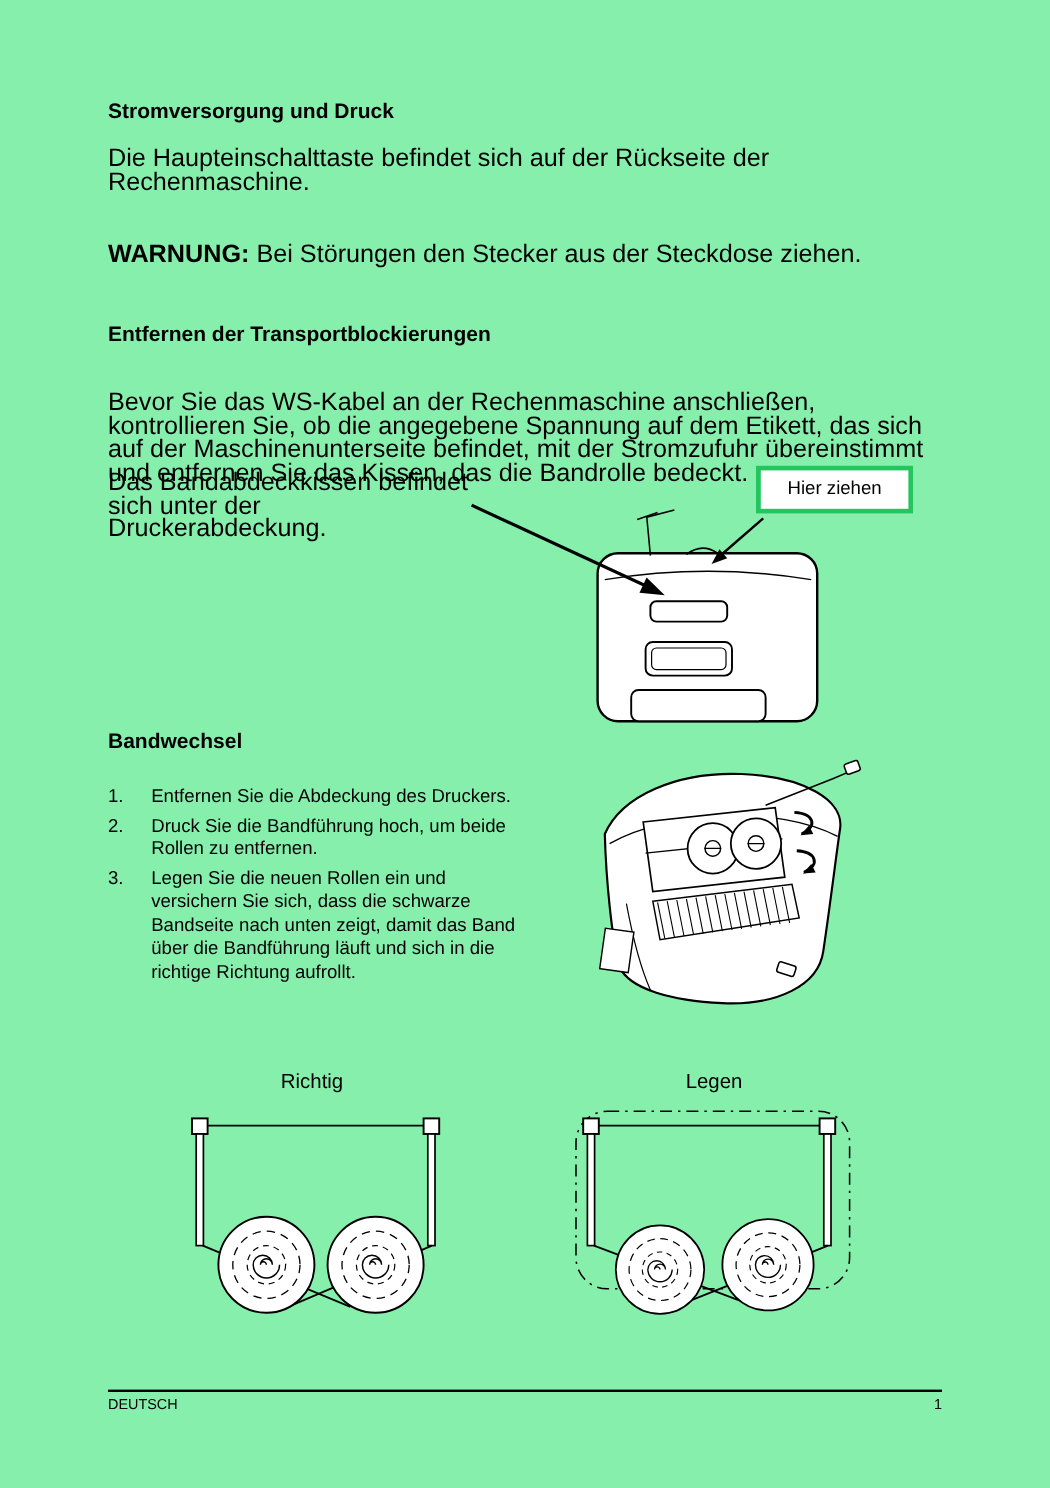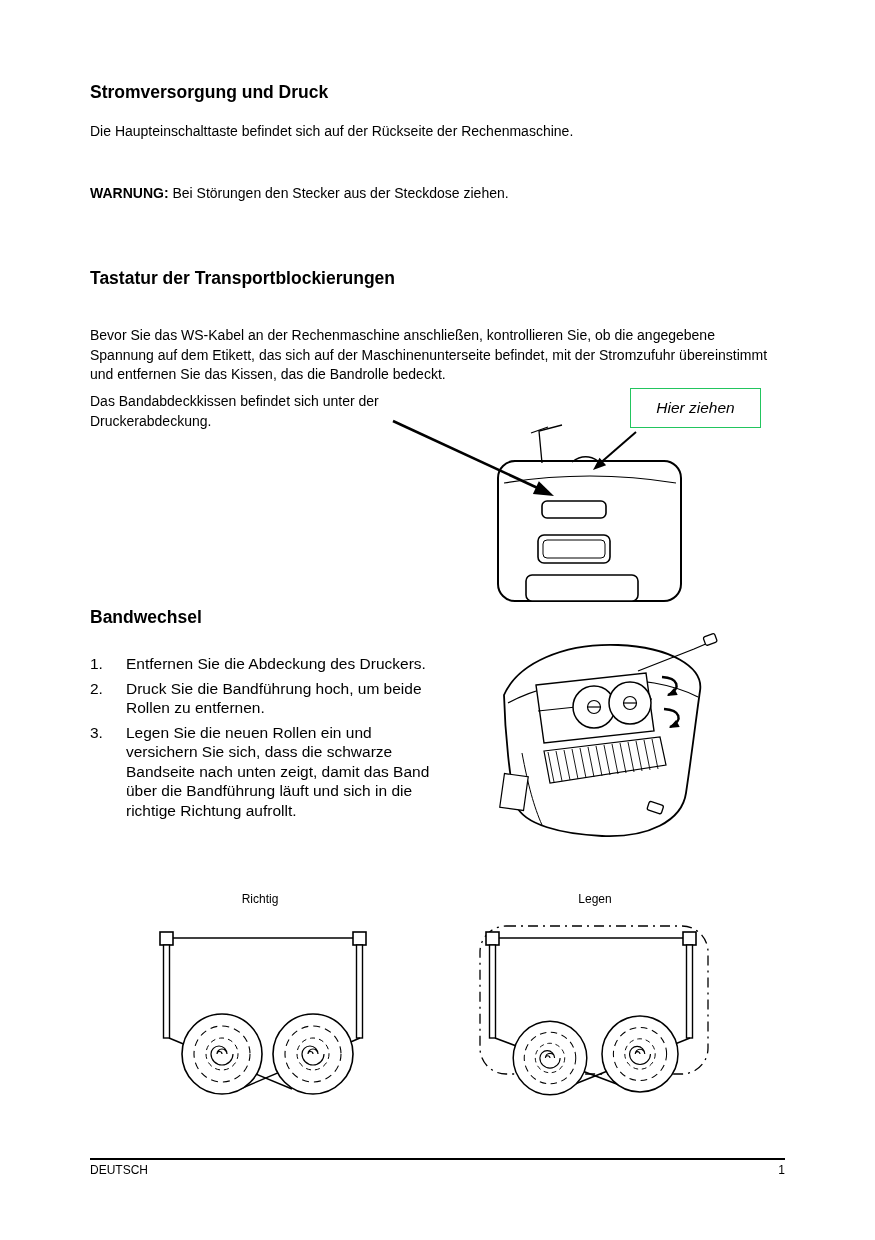--- a/index.html
+++ b/index.html
@@ -1,60 +1,59 @@
 <!DOCTYPE html>
 <html><head>
 <meta charset="utf-8">
 <style>
   * { margin:0; padding:0; box-sizing:border-box; }
   html,body { background:#e9e9e9; }
   body { font-family:"Liberation Sans", sans-serif; color:#000; }
   .page {
     position:relative; width:875px; height:1240px; margin:0 auto;
-    background:#ffffff; overflow:hidden;
+    background:#86efac; overflow:hidden;
   }
   .heading {
     position:absolute; left:90px; font-size:17.5px; font-weight:bold; color:#000;
   }
   .text {
-    position:absolute; left:90px; font-size:14px; line-height:19.5px; color:#000;
+    position:absolute; left:90px; font-size:21px; line-height:19.5px; color:#000;
   }
   .callout-box {
     position:absolute; left:540px; top:3px; width:131px; height:40px;
-    border:1px solid #22c55e; background:#fff;
+    border:4px solid #22c55e; background:#fff;
     display:flex; align-items:center; justify-content:center;
     font-size:15.5px;
-    font-style:italic;
   }
   .figure { position:absolute; }
   .figure svg { position:absolute; left:0; top:0; }
   .steps { position:absolute; left:90px; top:654px; width:360px; }
   .step { display:flex; font-size:15.5px; line-height:19.5px; margin-bottom:5px; }
   .step .num { width:36px; flex:none; }
   .step .stext { width:318px; }
-  .diagram-label { position:absolute; font-size:12px; text-align:center; width:200px; }
+  .diagram-label { position:absolute; font-size:17px; text-align:center; width:200px; }
   .footer-rule { position:absolute; left:90px; top:1158px; width:695px; border-top:2px solid #000; }
   .footer-row {
     position:absolute; left:90px; top:1163px; width:695px;
     display:flex; justify-content:space-between; font-size:12px;
   }
 </style>
 </head>
 <body>
 
 <div class="page">
 
   <div class="heading" style="top:82px;">Stromversorgung und Druck</div>
   <div class="text" style="top:122px; width:680px;">Die Haupteinschalttaste befindet sich auf der Rückseite der Rechenmaschine.</div>
-  <div class="text" style="top:184px; width:680px;">
+  <div class="text" style="top:202px; width:680px;">
     <strong>WARNUNG:</strong>
     <span>Bei Störungen den Stecker aus der Steckdose ziehen.</span>
   </div>
 
-  <div class="heading" style="top:268px;">Tastatur der Transportblockierungen</div>
+  <div class="heading" style="top:268px;">Entfernen der Transportblockierungen</div>
   <div class="text" style="top:314px; width:688px;margin-top:12px;">Bevor Sie das WS-Kabel an der Rechenmaschine anschließen, kontrollieren Sie, ob die angegebene Spannung auf dem Etikett, das sich auf der Maschinenunterseite befindet, mit der Stromzufuhr übereinstimmt und entfernen Sie das Kissen, das die Bandrolle bedeckt.</div>
 
   <div class="figure" style="left:90px; top:385px; width:695px; height:235px;">
     <svg width="695" height="235" viewBox="0 0 695 235">
 
       <g fill="#fff" stroke="#000">
         <rect x="408" y="76" width="183" height="140" rx="17" stroke-width="2"></rect>
         <path d="M 414,98 Q 500,84 586,98" fill="none" stroke-width="1.2"></path>
         <path d="M 482,77 q 13,-10 26,-1" fill="none" stroke-width="1.5"></path>
         <rect x="452" y="116" width="64" height="17" rx="5" stroke-width="1.6"></rect>

